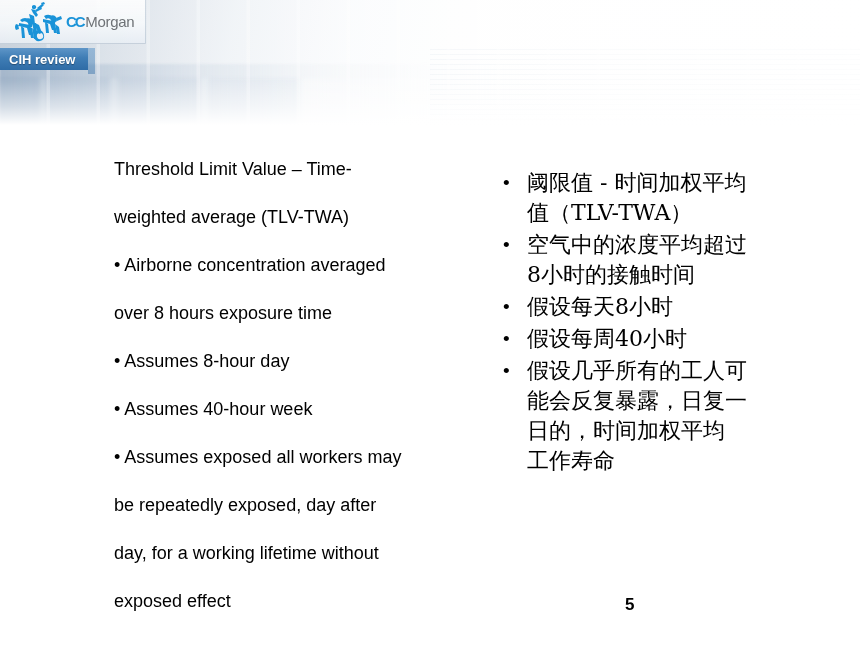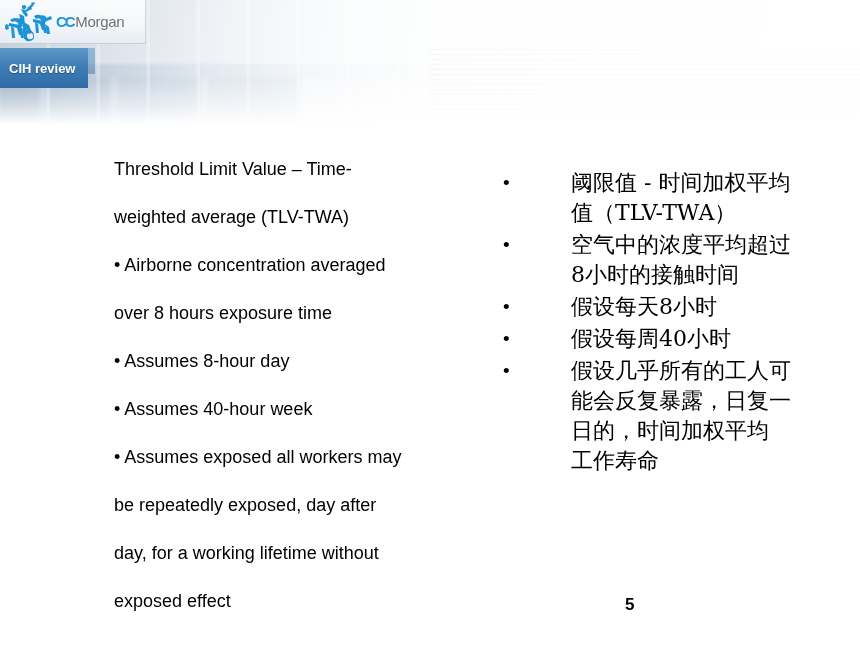--- a/index.html
+++ b/index.html
@@ -128,21 +128,21 @@
     width: 146px; height: 44px;
     background: linear-gradient(180deg,
       rgba(255,255,255,0.88) 0%,
       rgba(246,249,251,0.92) 55%,
       rgba(232,238,244,0.92) 100%);
     border-bottom: 1px solid rgba(170,186,202,0.65);
     border-right: 1px solid rgba(170,186,202,0.55);
     display: flex;
     align-items: center;
     box-sizing: border-box;
-    padding-left: 2px;
+    padding-left: 12px;
   }
   #logo-mark {
     width: 52px; height: 40px;
     flex: 0 0 auto;
     margin-right: 2px;
   }
   #logo-text {
     font-family: "Liberation Sans", sans-serif;
     font-size: 15px;
     font-weight: bold;
@@ -150,21 +150,21 @@
     white-space: nowrap;
     line-height: 1;
   }
   #logo-cc { color: #1a93d8; letter-spacing: -2.2px; margin-right: 2px; }
   #logo-morgan { color: #6e7276; font-weight: normal; font-size: 15px; }
 
   
   #cih-badge {
     position: absolute;
     left: 0; top: 48px;
-    width: 88px; height: 40px;
+    width: 88px; height: 22px;
     background: linear-gradient(180deg, #5e96c8 0%, #3f7db5 45%, #2f6ca6 100%);
     color: #ffffff;
     font-family: "Liberation Sans", sans-serif;
     font-size: 13px;
     font-weight: bold;
     display: flex;
     align-items: center;
     padding-left: 9px;
     box-sizing: border-box;
     text-shadow: 0 1px 1px rgba(0,0,0,0.35);
@@ -241,21 +241,20 @@
     text-align: left;
     padding-left: 6px;
     box-sizing: border-box;
   }
   .r-text {
     flex: 1 1 auto;
     font-family: "DejaVu Serif", "Liberation Serif", serif;
     font-size: 22px;
     line-height: 30px;
     color: #000000;
-    margin-left: 44px;
   }
 
   
   #page-number {
     position: absolute;
     left: 625px; top: 595px;
     font-family: "Liberation Sans", sans-serif;
     font-size: 17px;
     font-weight: bold;
     color: #000000;

